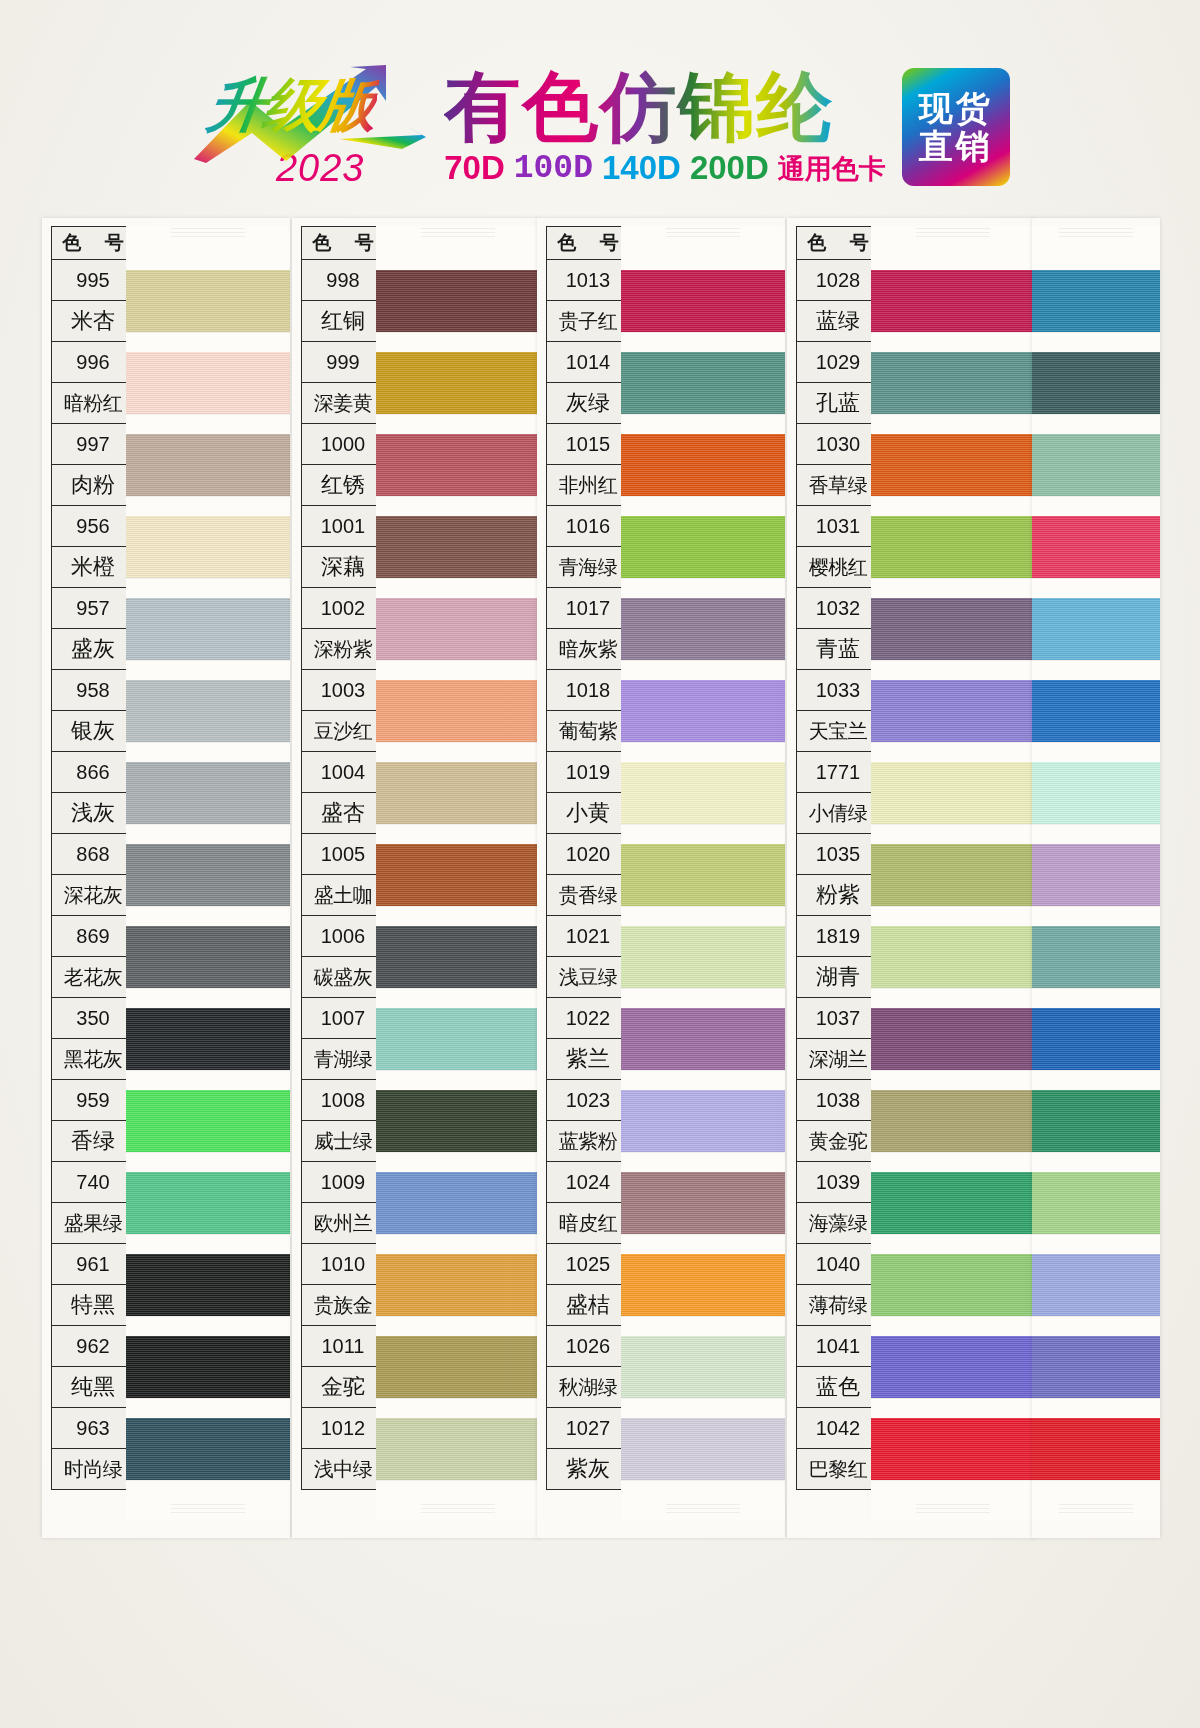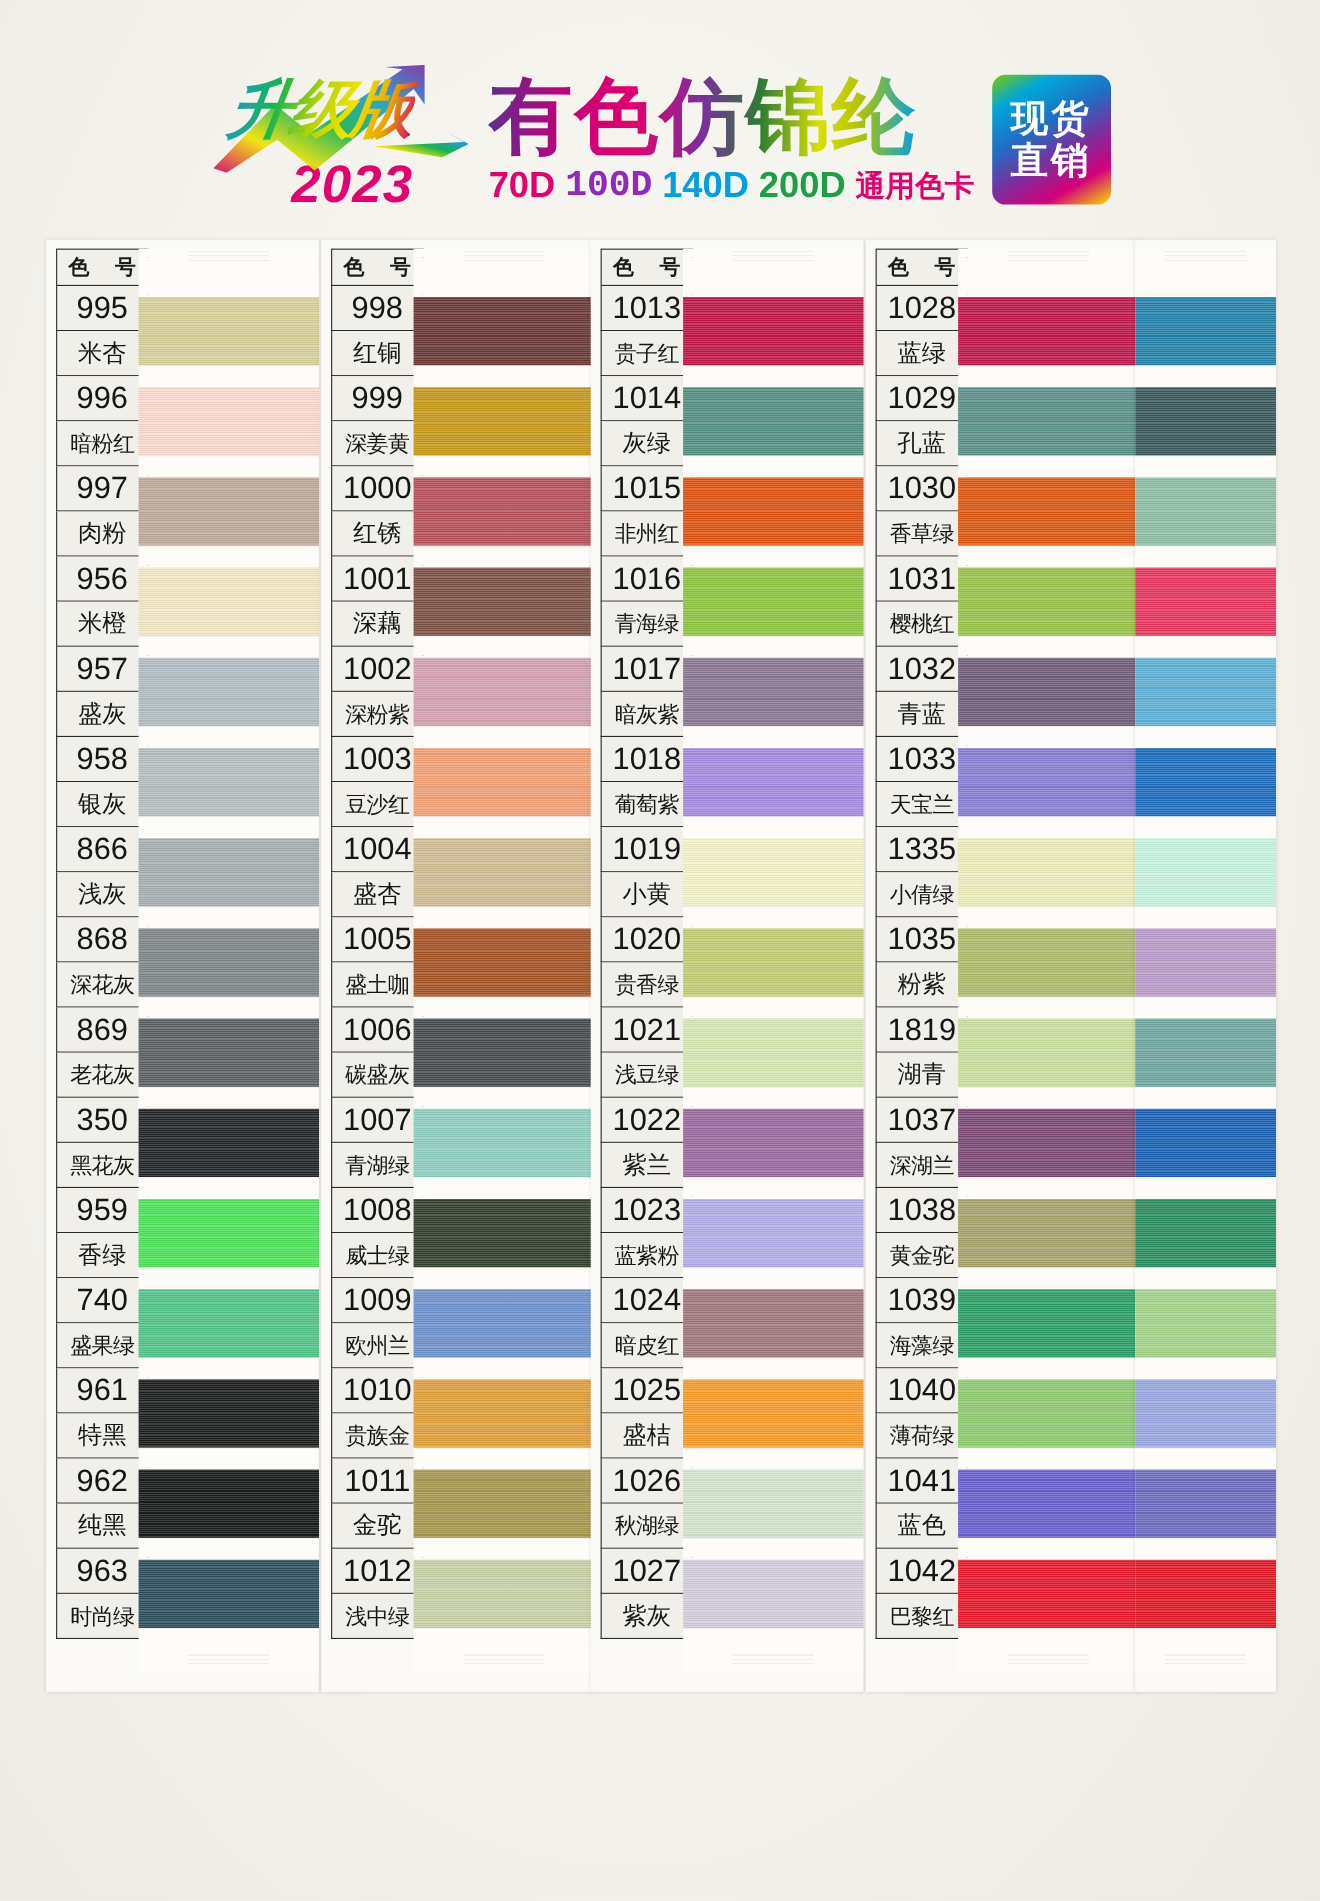--- a/index.html
+++ b/index.html
@@ -45,21 +45,21 @@
     font-size: 58px; font-weight: bold; font-style: italic;
     letter-spacing: -2px;
     background: linear-gradient(100deg, #1a9ad6 0%, #18b44f 26%, #b8d400 48%, #f2e300 66%, #e8a400 84%, #d4006a 100%);
     -webkit-background-clip: text; background-clip: text;
     color: transparent;
     text-shadow: none;
     white-space: nowrap;
     transform: skewX(-8deg);
   }
   .year-2023 {
-    font-size: 48px; font-weight: bold; font-style: italic;
+    font-size: 38px; font-weight: normal; font-style: italic;
     color: #e4006e; letter-spacing: 1px;
     margin-top: -16px; margin-left: 22px;
   }
   .title-block { display: flex; flex-direction: column; }
   .main-title {
     font-size: 76px; font-weight: bold;
     letter-spacing: 2px;
     background: linear-gradient(92deg, #5b2d8e 0%, #c4007a 16%, #e4006e 30%, #7a2f9e 44%, #2e7d32 56%, #d9e000 68%, #b5c400 76%, #00a0e0 88%, #0069c0 100%);
     -webkit-background-clip: text; background-clip: text;
     color: transparent;
@@ -128,21 +128,21 @@
   }
   .code-cell, .name-cell {
     height: 41px;
     border: 1.6px solid #2a2a2a;
     border-top: none;
     background: #f0efe9;
     display: flex; align-items: center; justify-content: center;
     color: #151515;
     overflow: hidden;
   }
-  .code-cell { font-size: 28px; letter-spacing: 0px; }
+  .code-cell { font-size: 20px; letter-spacing: 0px; }
   .name-cell { font-size: 22px; font-weight: 500; }
   .name-cell.long3 { font-size: 20px; letter-spacing: -0.5px; }
 
   .pair { margin-bottom: 0; }
 
   
   .swatch {
     height: 82px;
     display: flex; align-items: flex-start;
     background: #fdfcf9;
@@ -615,21 +615,21 @@
         </div>
         <div class="pair">
           <div class="code-cell">1032</div>
           <div class="name-cell">青蓝</div>
         </div>
         <div class="pair">
           <div class="code-cell">1033</div>
           <div class="name-cell long3">天宝兰</div>
         </div>
         <div class="pair">
-          <div class="code-cell">1335</div>
+          <div class="code-cell">1771</div>
           <div class="name-cell long3">小倩绿</div>
         </div>
         <div class="pair">
           <div class="code-cell">1035</div>
           <div class="name-cell">粉紫</div>
         </div>
         <div class="pair">
           <div class="code-cell">1819</div>
           <div class="name-cell">湖青</div>
         </div>

